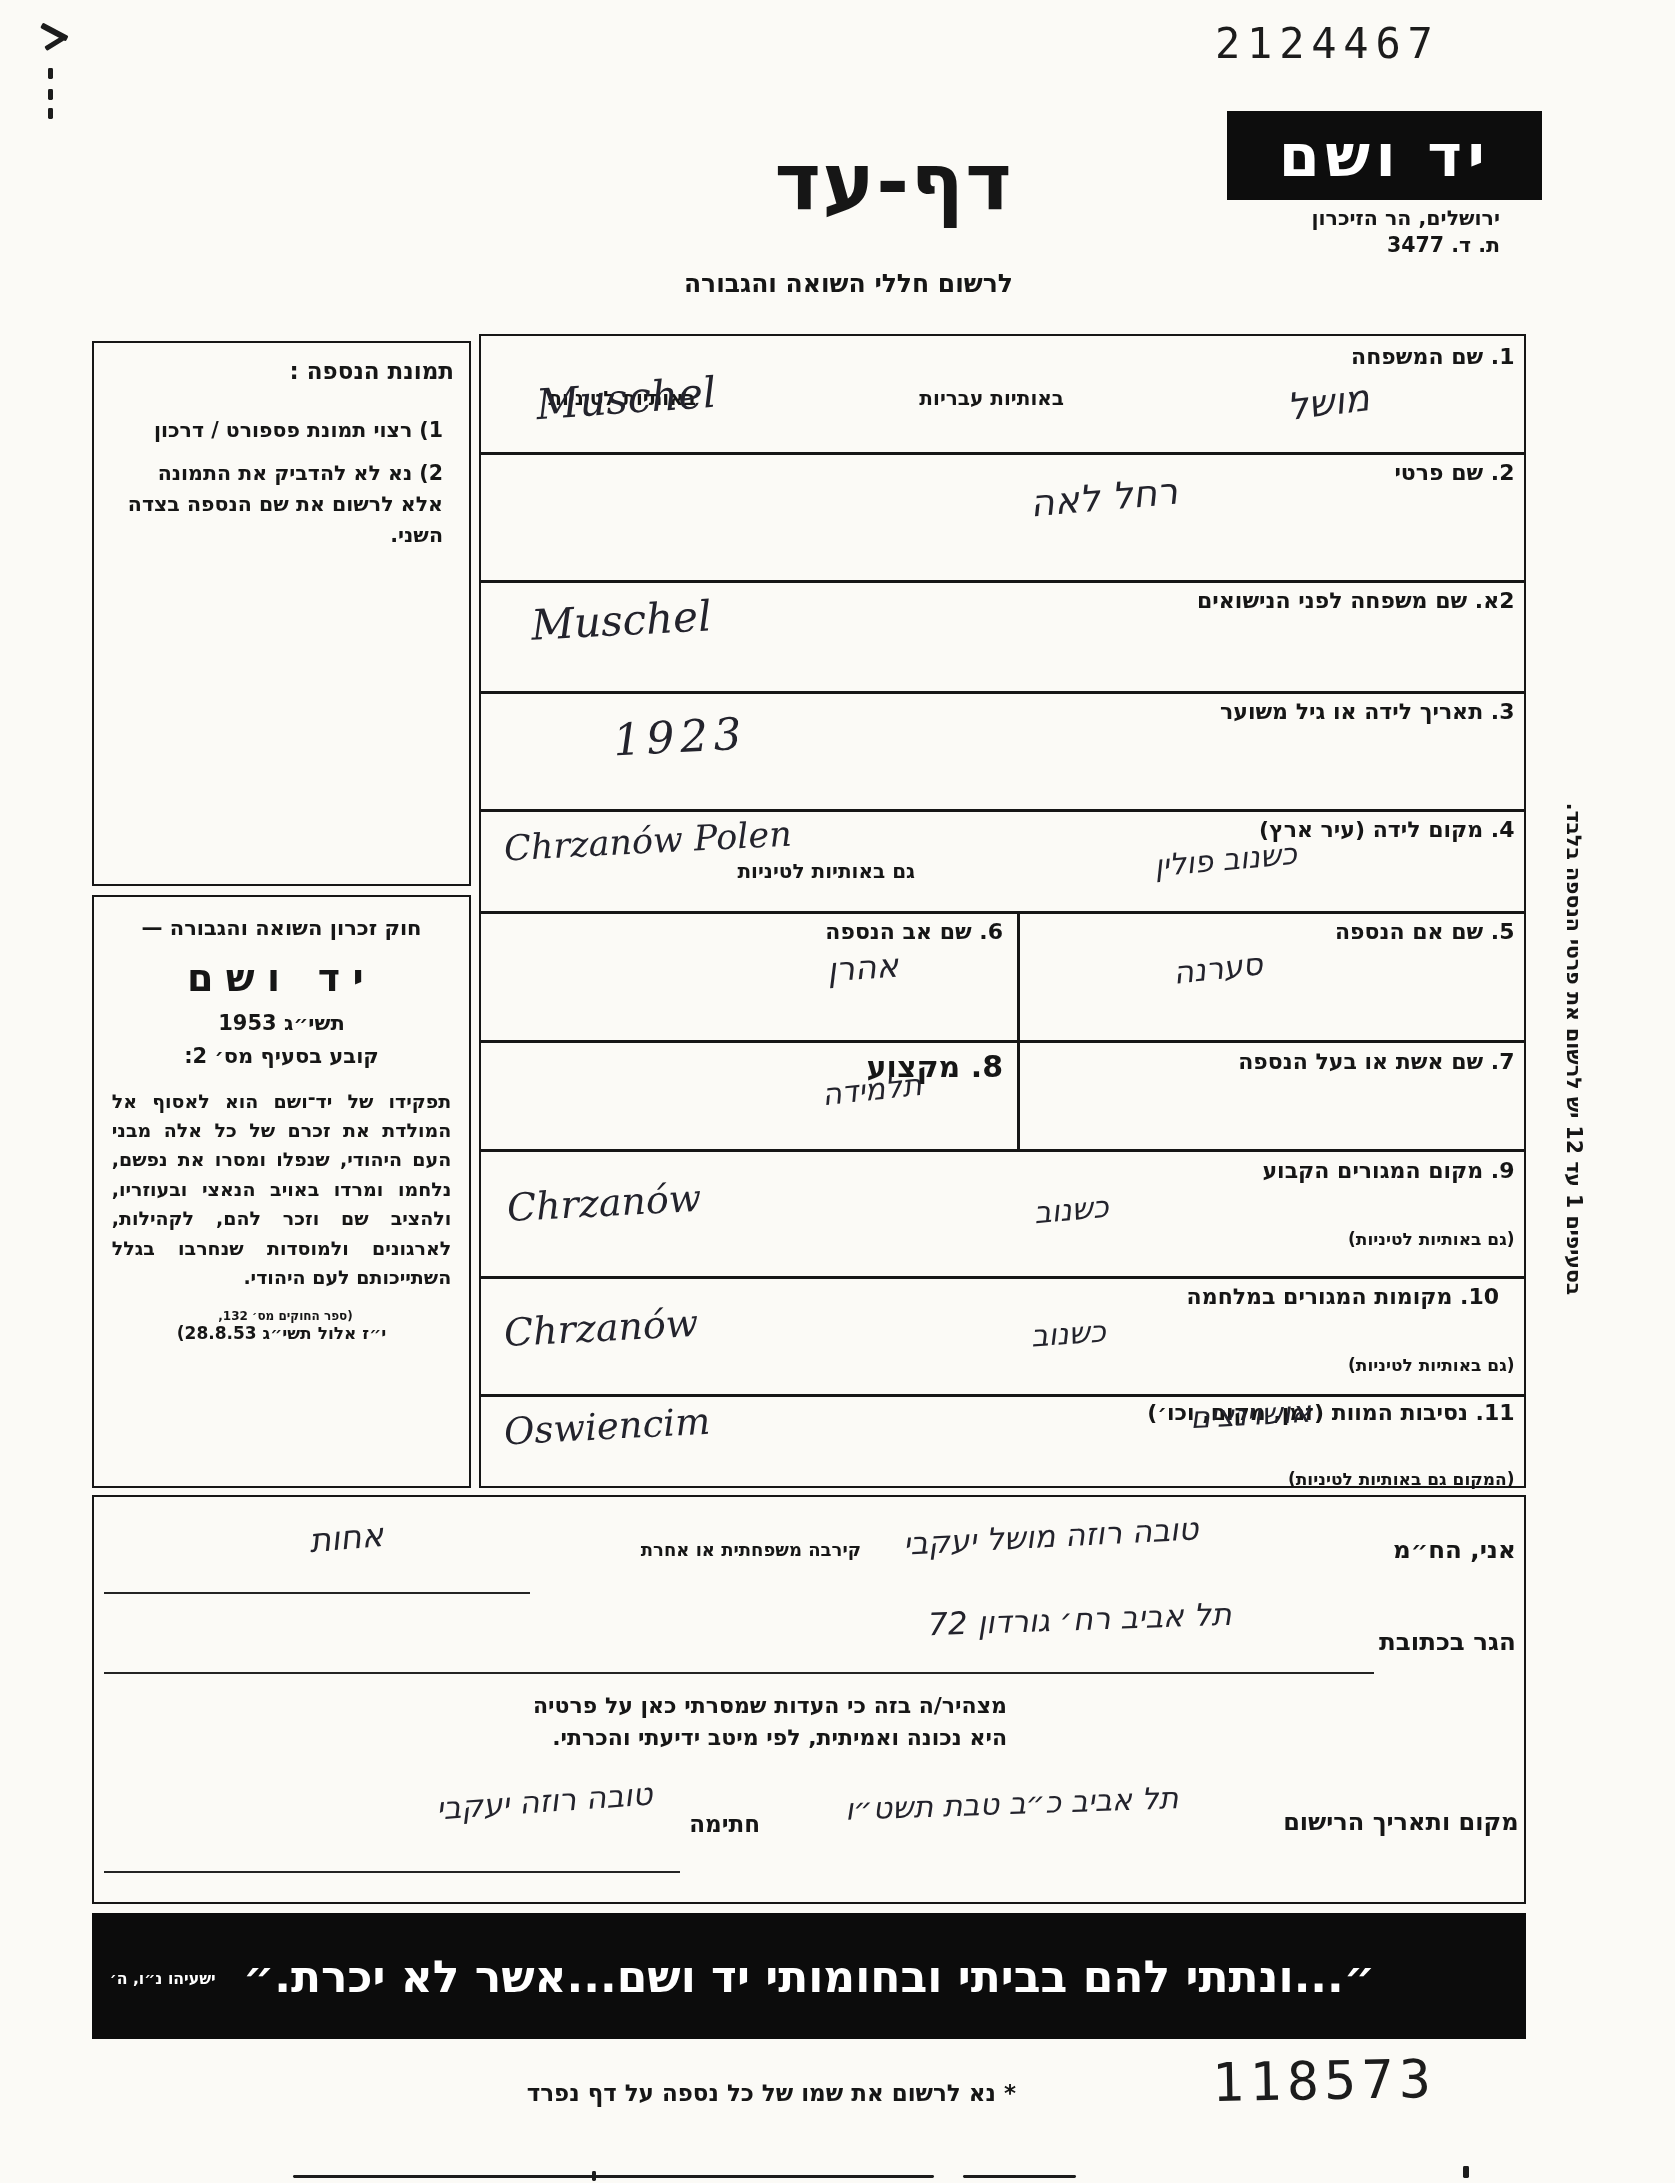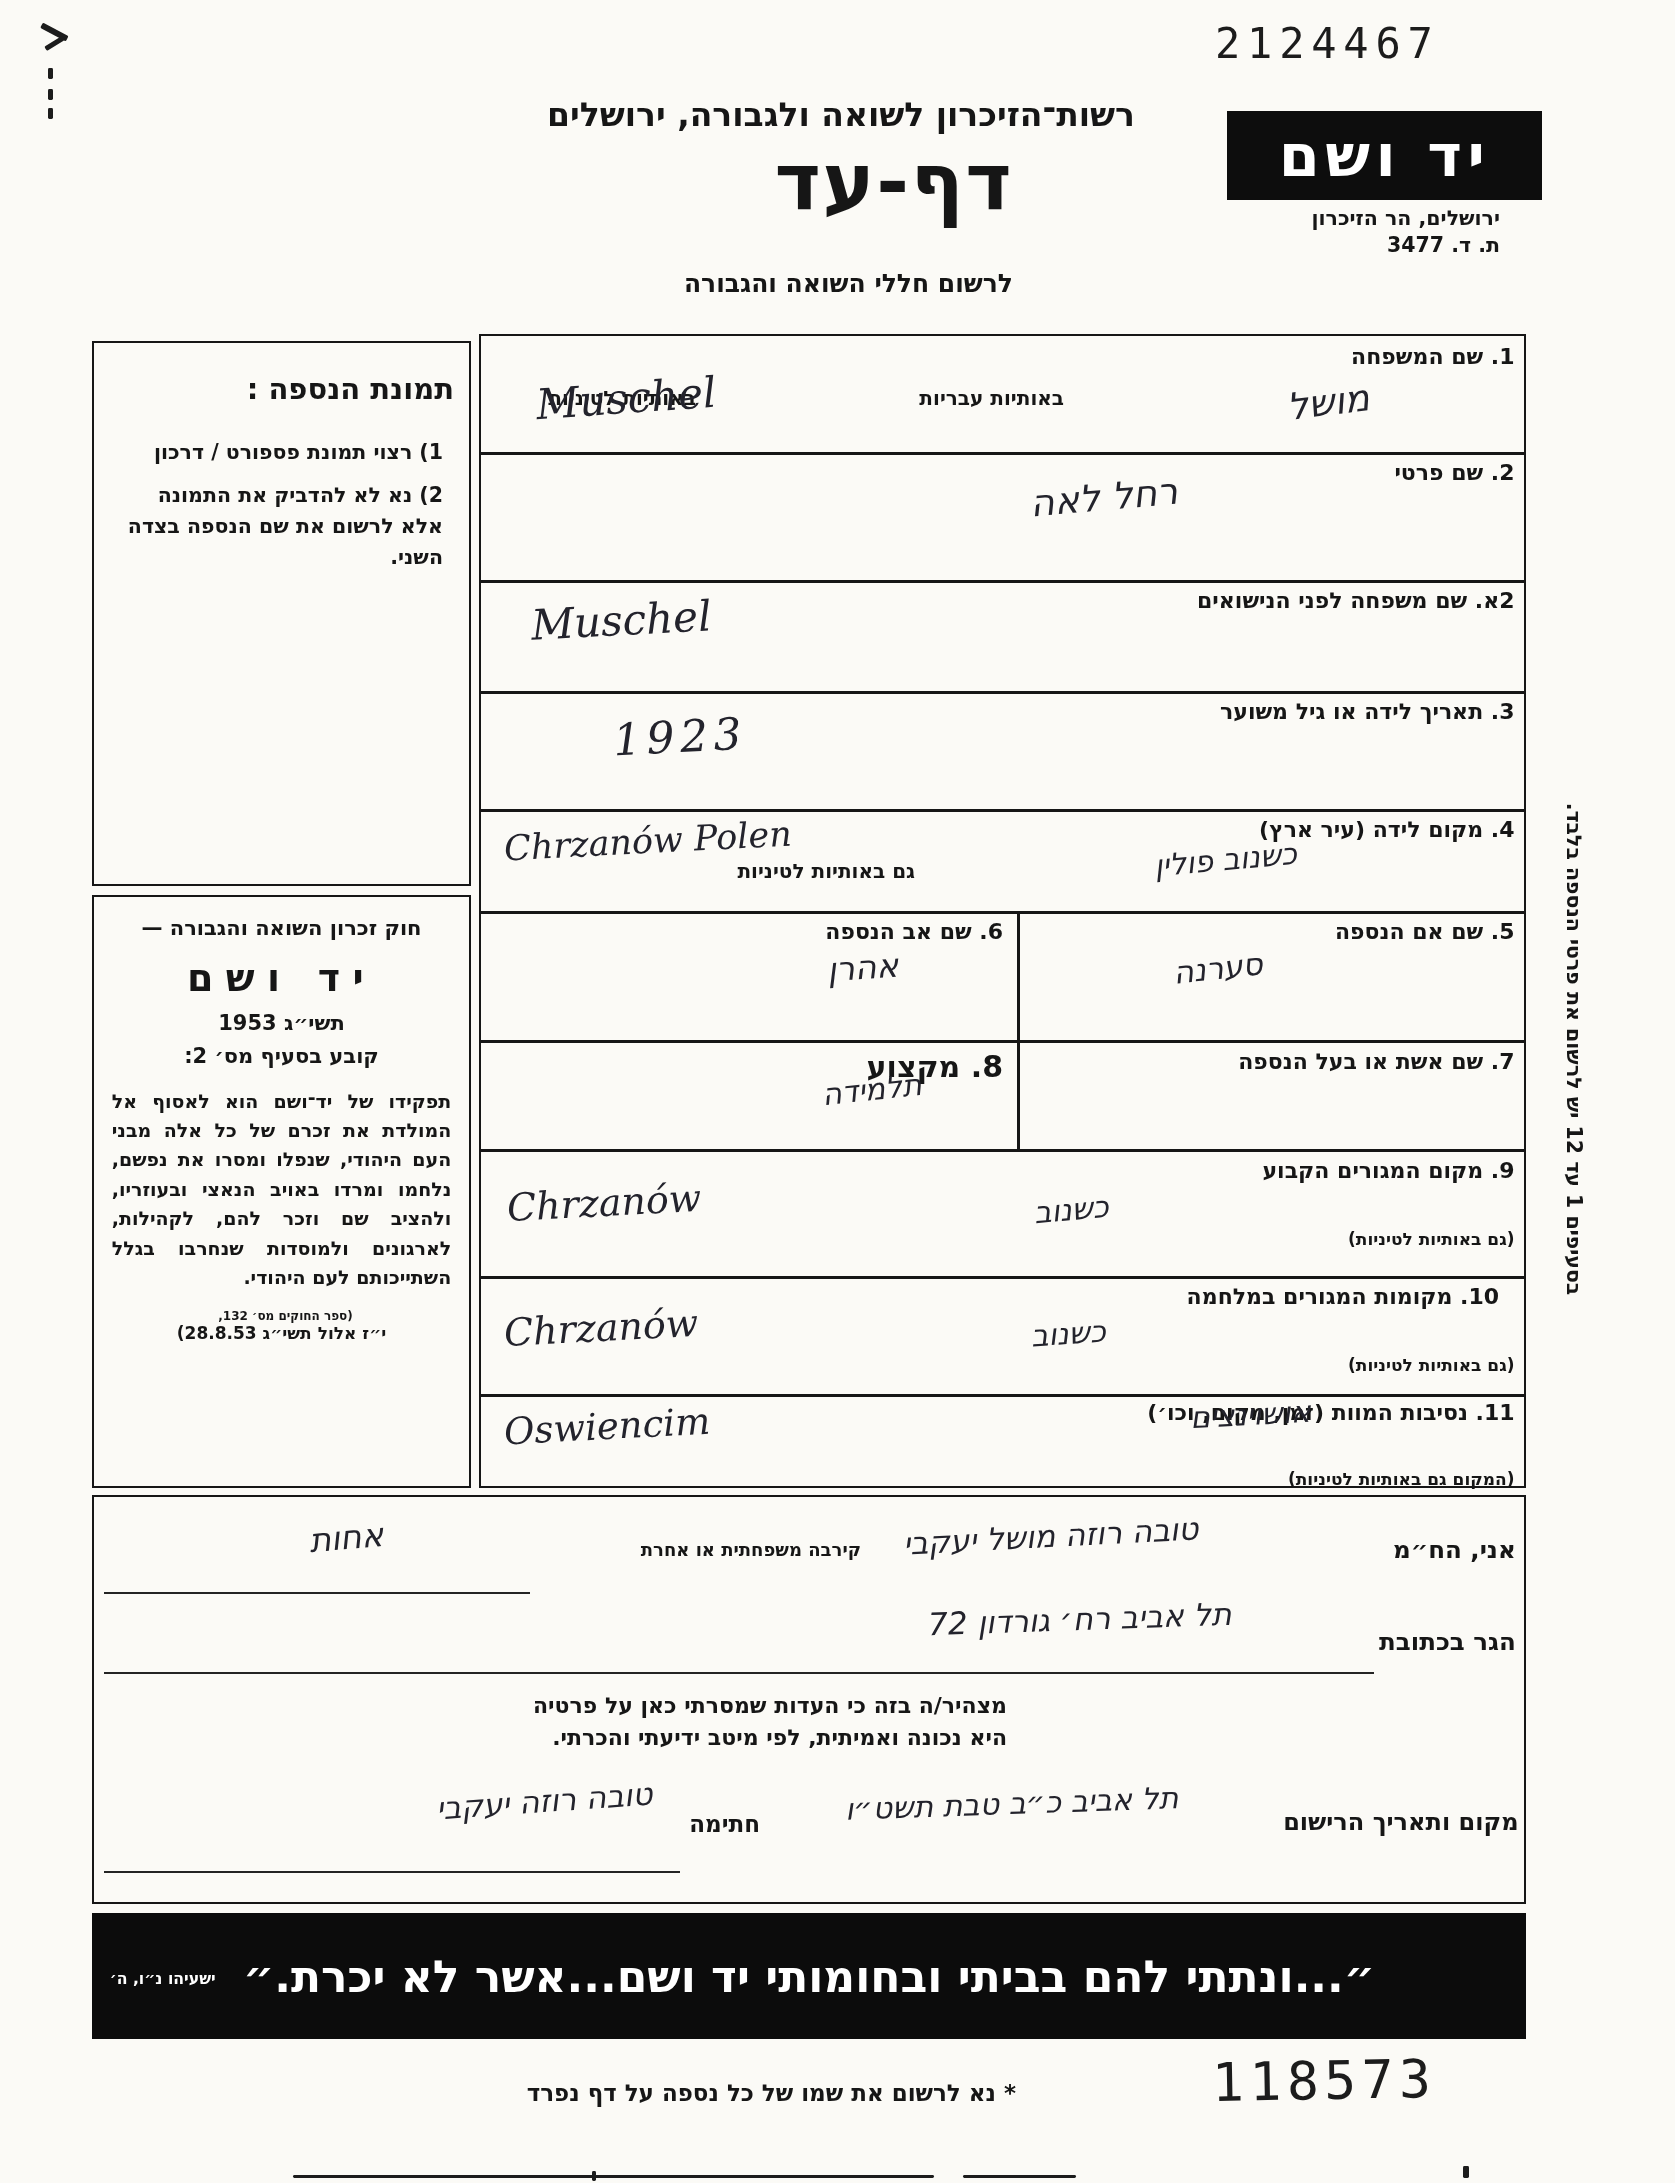--- a/index.html
+++ b/index.html
@@ -31,34 +31,33 @@
   <div class="artifact" style="left:48px;top:68px;width:4.8px;height:11px;"></div>
   <div class="artifact" style="left:48px;top:89px;width:4.8px;height:11px;"></div>
   <div class="artifact" style="left:48px;top:108px;width:4.8px;height:11px;"></div>
   <div class="artifact" style="left:293px;top:2175px;width:641px;height:3.4px;"></div>
   <div class="artifact" style="left:963px;top:2175px;width:113px;height:3.4px;"></div>
   <div class="artifact" style="left:1463px;top:2166px;width:6.1px;height:12.3px;"></div>
   <div class="artifact" style="left:592px;top:2171px;width:4.1px;height:9.5px;"></div>
 
   <div class="hw-num" style="left:1215px;top:19px;font-size:42px;letter-spacing:6.8px;">2124467</div>
 
-  <div class="abs" style="right:541px;top:95px;font-size:33px;font-weight:800;white-space:nowrap;">רשות־הזיכרון לשואה ולגבורה, ירושלים</div>
   <div class="abs" style="right:663px;top:136px;font-size:79px;font-weight:900;letter-spacing:1.4px;">דף-עד</div>
   <div class="abs" style="right:663px;top:269px;font-size:25px;font-weight:800;white-space:nowrap;">לרשום חללי השואה והגבורה</div>
 
   <div class="abs" style="left:1227px;top:111px;width:315px;height:89px;background:#0d0d0d;color:#ffffff;display:flex;align-items:center;justify-content:center;">
     <span style="font-size:59px;font-weight:900;letter-spacing:5.5px;">יד ושם</span>
   </div>
   <div class="abs" style="left:1227px;top:206px;width:273px;font-size:20.5px;font-weight:800;">ירושלים, הר הזיכרון</div>
   <div class="abs" style="left:1227px;top:233px;width:273px;font-size:20.5px;font-weight:800;">ת. ד. 3477</div>
 
   <div class="abs" style="left:1586px;top:691px;width:716px;height:29px;transform:rotate(90deg);transform-origin:top left;font-size:20.5px;font-weight:800;text-align:center;white-space:nowrap;">בסעיפים 1 עד 12 יש לרשום את פרטי הנספה בלבד.</div>
 
   <div class="box" style="left:92px;top:341px;width:379px;height:545px;">
-    <div style="padding:29px 15px 0 0;font-size:29px;font-weight:800;">תמונת הנספה :</div>
+    <div style="padding:15px 15px 0 0;font-size:23px;font-weight:800;">תמונת הנספה :</div>
     <div style="padding:31px 26px 0 16.4px;font-size:20.5px;font-weight:700;line-height:1.5;">1) רצוי תמונת פספורט / דרכון</div>
     <div style="padding:12.3px 26px 0 16.4px;font-size:20.5px;font-weight:700;line-height:1.5;">2) נא לא להדביק את התמונה אלא לרשום את שם הנספה בצדה השני.</div>
   </div>
 
   <div class="box" style="left:92px;top:895px;width:379px;height:593px;text-align:center;">
     <div style="margin-top:19px;font-size:21px;font-weight:800;">חוק זכרון השואה והגבורה —</div>
     <div style="margin-top:16.4px;font-size:38px;font-weight:900;letter-spacing:12.3px;">יד ושם</div>
     <div style="margin-top:11px;font-size:21px;font-weight:800;">תשי״ג 1953</div>
     <div style="margin-top:8.2px;font-size:21px;font-weight:800;">קובע בסעיף מס׳ 2:</div>
     <div style="margin:19px 17.7px 0;font-size:19px;font-weight:700;line-height:1.55;text-align:justify;">תפקידו של יד־ושם הוא לאסוף אל המולדת את זכרם של כל אלה מבני העם היהודי, שנפלו ומסרו את נפשם, נלחמו ומרדו באויב הנאצי ובעוזריו, ולהציב שם וזכר להם, לקהילות, לארגונים ולמוסדות שנחרבו בגלל השתייכותם לעם היהודי.</div>

